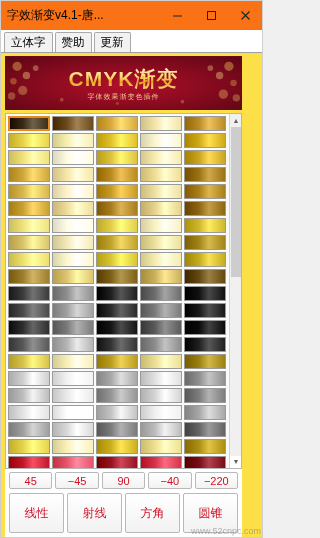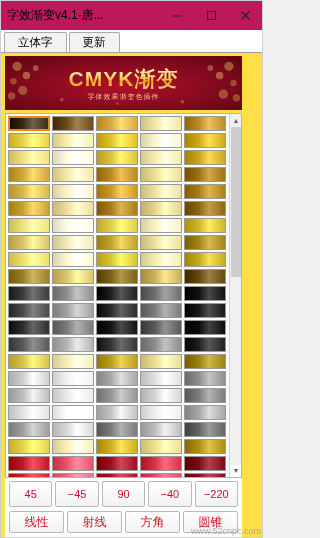--- a/index.html
+++ b/index.html
@@ -13,21 +13,21 @@
   #app {
     width: 263px; height: 538px;
     background: #ffffff;
     display: flex; flex-direction: column;
     border: 1px solid #cfcfcf;
     overflow: hidden;
   }
   
   .titlebar {
     height: 30px; flex: 0 0 30px;
-    background: #be185d;
+    background: #f97316;
     display: flex; align-items: center;
     border-bottom: 1px solid #ffffff;
   }
   .title-text {
     font-size: 12px; color: #000;
     padding-left: 6px; white-space: nowrap;
     overflow: hidden; text-overflow: ellipsis;
     flex: 1 1 auto;
   }
   .win-btns { display: flex; flex: 0 0 auto; height: 30px; }
@@ -40,21 +40,21 @@
   
   .tabs {
     flex: 0 0 22px; height: 22px;
     display: flex; align-items: flex-end;
     background: #ffffff;
     padding-left: 3px;
     border-bottom: 1px solid #a0a0a0;
   }
   .tab {
     height: 20px;
-    padding: 0 13px;
+    padding: 0 6px;
     font-size: 11.5px; color: #000;
     display: flex; align-items: center;
     border: 1px solid #a9a9a9;
     border-bottom: none;
     background: #f2f2f2;
     margin-right: 2px;
     border-radius: 2px 2px 0 0;
   }
   .tab.active {
     background: #ffffff;
@@ -128,29 +128,29 @@
   .sb-btn.bottom { position:absolute; bottom:0; left:0; }
   .sb-thumb {
     position: absolute; left: 1px; width: 10px;
     top: 13px; height: 150px;
     background: #cdcdcd;
   }
   
   .bottom { flex: 0 0 auto; padding: 3px 4px 4px 4px; background:#fff; }
   .angle-row { display: flex; gap: 3px; margin-bottom: 4px; }
   .abtn {
-    flex: 1 1 0; height: 26px;
+    flex: 1 1 0; height: 17px;
     display: flex; align-items: center; justify-content: center;
     font-size: 11px; color: #d01026;
     background: linear-gradient(180deg,#ffffff 0%,#f2f2f2 100%);
     border: 1px solid #b9b9b9; border-radius: 2px;
   }
   .mode-row { display: flex; gap: 3px; }
   .mbtn {
-    flex: 1 1 0; height: 22px;
+    flex: 1 1 0; height: 40px;
     display: flex; align-items: center; justify-content: center;
     font-size: 12px; color: #d01026;
     background: linear-gradient(180deg,#ffffff 0%,#f2f2f2 100%);
     border: 1px solid #b9b9b9; border-radius: 2px;
   }
   
   .watermark {
     position: absolute; right: 2px; bottom: 2px;
     font-size: 9px; color: rgba(120,120,120,.55);
     pointer-events: none;
@@ -186,20 +186,21 @@
         <svg width="13" height="13" viewBox="0 0 13 13">
               <line x1="2.5" y1="2.5" x2="10.5" y2="10.5" stroke="#222" stroke-width="1.1"></line>
               <line x1="10.5" y1="2.5" x2="2.5" y2="10.5" stroke="#222" stroke-width="1.1"></line>
             </svg>
       </div>
     </div>
   </div>
 
   <div class="tabs">
     <div class="tab">立体字</div>
+    <div class="tab">赞助</div>
     <div class="tab">更新</div>
   </div>
 
   <div class="content">
 
     <div class="banner">
       <svg class="bgdots" viewBox="0 0 253 54" preserveAspectRatio="none">
         <circle cx="12" cy="10" r="5" fill="#f2c55a" opacity=".75"></circle>
         <circle cx="22" cy="20" r="4" fill="#ffe08a" opacity=".7"></circle>
         <circle cx="8" cy="26" r="3.5" fill="#f0b84a" opacity=".65"></circle>

